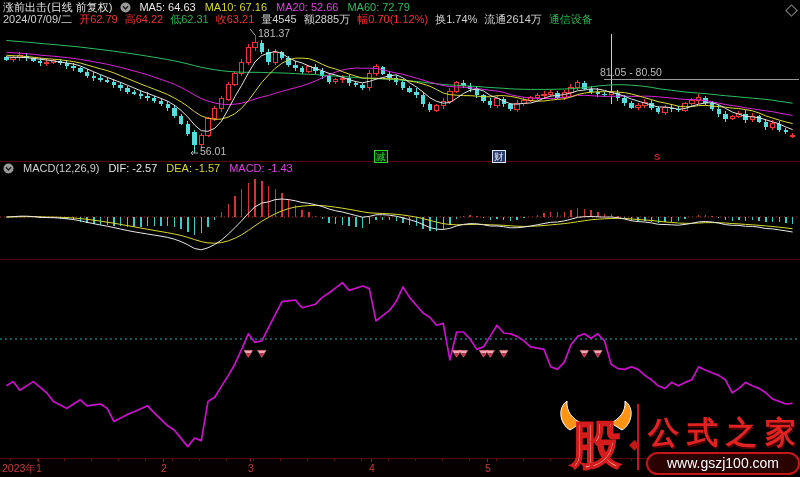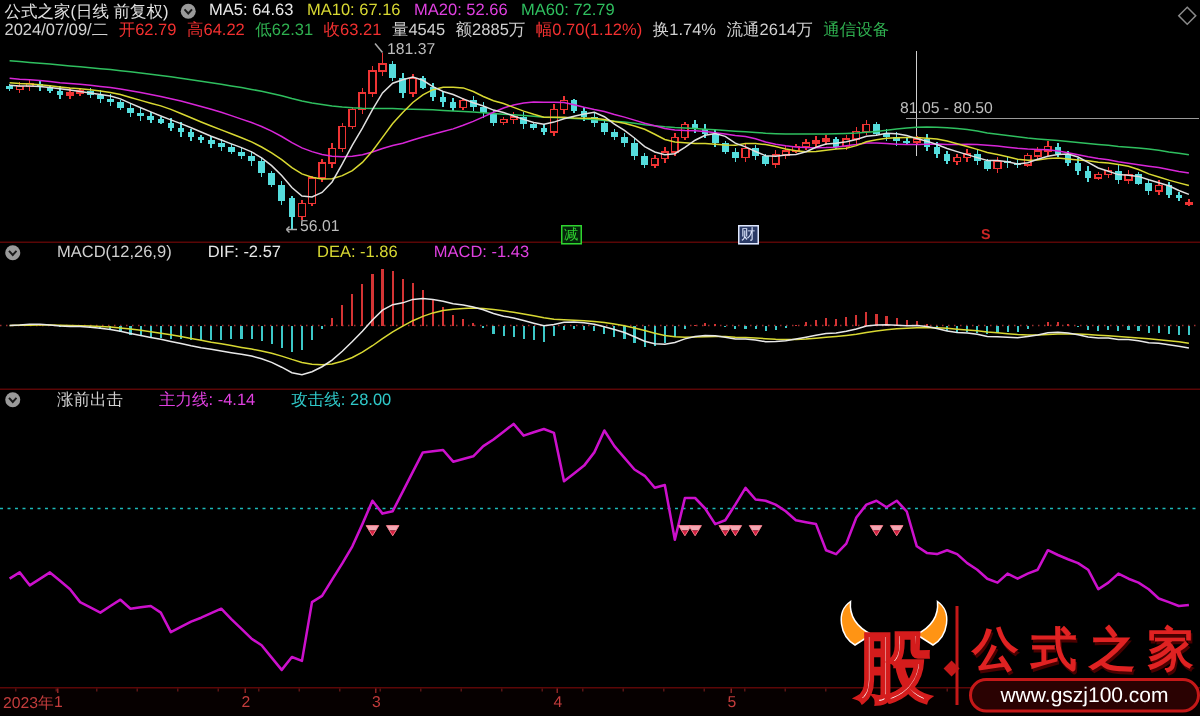--- a/index.html
+++ b/index.html
@@ -8,21 +8,21 @@
   .abs{position:absolute;}
   .nowrap{white-space:nowrap;}
   #row1{top:1px;left:3px;height:12px;font-size:11px;display:flex;gap:8px;align-items:center;}
   #row2{top:13px;left:3px;height:12px;font-size:11px;display:flex;gap:7px;align-items:center;}
   .chev{display:inline-flex;width:11px;height:11px;}
   #corner-diamond{top:6px;left:787px;width:7px;height:7px;border:1px solid #8a8a8a;transform:rotate(45deg);}
   #main-svg{top:26px;left:0;width:800px;height:135px;}
   #macd-svg{top:175px;left:0;width:800px;height:83px;}
   #pane3-svg{top:273px;left:0;width:800px;height:184px;}
   .divider{left:0;width:800px;height:1px;background:#5a0606;}
-  .pane-header{left:3px;height:12px;font-size:11px;display:flex;gap:24px;align-items:center;}
+  .pane-header{left:3px;height:12px;font-size:11px;display:flex;gap:9px;align-items:center;}
   .ann{color:#bcbcbc;font-size:10.5px;}
   .sig{font-size:9.5px;line-height:11px;padding:0 1px;}
   #axis{top:458px;left:0;width:800px;height:19px;background:#060000;
         border-top:1px solid #5c0707;border-bottom:2px solid #7a0b0b;}
   .axis-txt{color:#c43c3c;font-size:10.5px;top:3px;}
   .tick{width:1px;height:3px;background:#8a2424;top:0;}
   .mtick{width:1px;height:2px;background:#581414;top:0;}
   
   #wm-line{left:637px;top:404px;width:2px;height:66px;background:#c41818;}
   #wm-diamond{left:629px;top:436px;color:#c41818;font-size:14px;}
@@ -31,21 +31,21 @@
   #wm-pill{left:646px;top:452px;width:150px;height:19px;border:2px solid #c41818;border-radius:12px;
            background:#2a0202;color:#fff;font-weight:normal;font-size:14px;text-align:center;line-height:19px;}
   #gu-svg{left:554px;top:398px;width:84px;height:79px;}
 </style>
 </head>
 <body>
 
 <div id="stage">
 
   <div id="row1" class="abs nowrap">
-    <span style="color:#e2e2e2;">公式之家(日线 前复权)</span>
+    <span style="color:#e2e2e2;">涨前出击(日线 前复权)</span>
     <span class="chev">
       <svg width="11" height="11">
           <circle cx="5.5" cy="5.5" r="5" fill="#9a9a9a"></circle>
           <path d="M3,4.3 L5.5,7 L8,4.3" stroke="#1a1a1a" stroke-width="1.3" fill="none"></path>
         </svg>
     </span>
     <span id="ma-readouts" style="display:flex;gap:9px;">
         <span style="color: rgb(232, 232, 232);">MA5: 64.63</span>
         <span style="color: rgb(216, 216, 50);">MA10: 67.16</span>
         <span style="color: rgb(224, 64, 224);">MA20: 52.66</span>
@@ -331,21 +331,21 @@
 
   <div class="abs pane-header nowrap" style="top:162px;">
     <span class="chev">
       <svg width="11" height="11">
           <circle cx="5.5" cy="5.5" r="5" fill="#9a9a9a"></circle>
           <path d="M3,4.3 L5.5,7 L8,4.3" stroke="#1a1a1a" stroke-width="1.3" fill="none"></path>
         </svg>
     </span>
     <span style="color:#d0d0d0;">MACD(12,26,9)</span>
     <span style="color:#e8e8e8;">DIF: -2.57</span>
-    <span style="color:#d8d832;">DEA: -1.86</span>
+    <span style="color:#d8d832;">DEA: -1.57</span>
     <span style="color:#e040e0;">MACD: -1.43</span>
   </div>
   <svg id="macd-svg" class="abs">
       <line x1="0" y1="42" x2="800" y2="42" stroke="#9a3030" stroke-width="1" stroke-dasharray="1,3"></line>
       <g shape-rendering="crispEdges">
         <line x1="6.4" y1="42" x2="6.4" y2="42.0" stroke="#d43434" stroke-width="1.4"></line>
         <line x1="13.1" y1="42" x2="13.1" y2="41.6" stroke="#d43434" stroke-width="1.4"></line>
         <line x1="19.8" y1="42" x2="19.8" y2="40.9" stroke="#d43434" stroke-width="1.4"></line>
         <line x1="26.6" y1="42" x2="26.6" y2="41.1" stroke="#d43434" stroke-width="1.4"></line>
         <line x1="33.3" y1="42" x2="33.3" y2="41.9" stroke="#d43434" stroke-width="1.4"></line>
@@ -462,31 +462,20 @@
         <line x1="779.2" y1="42" x2="779.2" y2="47.4" stroke="#3cc8c8" stroke-width="1.4"></line>
         <line x1="785.9" y1="42" x2="785.9" y2="48.0" stroke="#3cc8c8" stroke-width="1.4"></line>
         <line x1="792.6" y1="42" x2="792.6" y2="48.6" stroke="#3cc8c8" stroke-width="1.4"></line>
       </g>
       <polyline fill="none" stroke="#d8d832" stroke-width="1" points="6.4,42.0 13.1,41.9 19.8,41.8 26.6,41.7 33.3,41.7 40.0,41.8 46.7,42.0 53.4,42.1 60.2,42.3 66.9,42.6 73.6,43.0 80.3,43.6 87.0,44.3 93.8,45.2 100.5,46.1 107.2,47.2 113.9,48.2 120.6,49.4 127.4,50.6 134.1,51.8 140.8,53.1 147.5,54.2 154.2,55.4 161.0,56.6 167.7,57.7 174.4,59.0 181.1,60.5 187.8,62.4 194.6,64.6 201.3,66.6 208.0,67.9 214.7,68.2 221.4,67.6 228.2,65.9 234.9,63.3 241.6,59.8 248.3,55.5 255.0,50.8 261.8,46.2 268.5,42.4 275.2,38.8 281.9,35.9 288.6,33.6 295.4,32.0 302.1,31.1 308.8,30.6 315.5,30.4 322.2,30.6 329.0,31.3 335.7,32.2 342.4,33.2 349.1,34.3 355.8,35.5 362.6,36.8 369.3,37.8 376.0,38.2 382.7,38.5 389.4,38.8 396.2,39.3 402.9,40.0 409.6,41.0 416.3,42.1 423.0,43.6 429.8,45.4 436.5,47.1 443.2,48.6 449.9,49.5 456.6,49.8 463.4,49.7 470.1,49.5 476.8,49.4 483.5,49.4 490.2,49.8 497.0,50.0 503.7,50.3 510.4,50.8 517.1,51.2 523.8,51.4 530.6,51.3 537.3,51.0 544.0,50.5 550.7,49.9 557.4,49.3 564.2,48.6 570.9,47.8 577.6,46.7 584.3,45.7 591.0,44.8 597.8,44.2 604.5,43.8 611.2,43.5 617.9,43.3 624.6,43.5 631.4,43.9 638.1,44.5 644.8,45.0 651.5,45.5 658.2,46.3 665.0,46.9 671.7,47.5 678.4,48.0 685.1,48.3 691.8,48.3 698.6,48.0 705.3,47.7 712.0,47.6 718.7,47.7 725.4,48.0 732.2,48.5 738.9,48.9 745.6,49.4 752.3,49.8 759.0,50.3 765.8,50.9 772.5,51.5 779.2,52.2 785.9,52.9 792.6,53.8"></polyline>
       <polyline fill="none" stroke="#e8e8e8" stroke-width="1" points="6.4,42.0 13.1,41.7 19.8,41.2 26.6,41.2 33.3,41.6 40.0,42.3 46.7,42.6 53.4,42.7 60.2,43.1 66.9,43.8 73.6,44.6 80.3,45.8 87.0,47.3 93.8,48.7 100.5,50.0 107.2,51.2 113.9,52.6 120.6,54.0 127.4,55.5 134.1,56.8 140.8,57.9 147.5,59.0 154.2,60.1 161.0,61.2 167.7,62.4 174.4,64.2 181.1,66.6 187.8,69.8 194.6,73.5 201.3,74.8 208.0,72.8 214.7,69.5 221.4,65.1 228.2,59.2 234.9,52.7 241.6,45.9 248.3,38.3 255.0,31.8 261.8,28.1 268.5,26.9 275.2,24.6 281.9,24.0 288.6,24.6 295.4,25.8 302.1,27.5 308.8,28.3 315.5,29.7 322.2,31.5 329.0,34.0 335.7,35.8 342.4,37.0 349.1,38.7 355.8,40.5 362.6,42.2 369.3,41.4 376.0,39.8 382.7,39.7 389.4,40.2 396.2,41.2 402.9,42.9 409.6,44.7 416.3,46.7 423.0,49.5 429.8,52.5 436.5,54.1 443.2,54.5 449.9,53.3 456.6,50.9 463.4,49.4 470.1,48.6 476.8,48.8 483.5,49.8 490.2,51.0 497.0,51.0 503.7,51.7 510.4,52.8 517.1,52.7 523.8,52.1 530.6,51.0 537.3,49.8 544.0,48.5 550.7,47.3 557.4,47.0 564.2,45.9 570.9,44.3 577.6,42.3 584.3,41.7 591.0,41.5 597.8,41.8 604.5,42.1 611.2,42.0 617.9,42.7 624.6,44.0 631.4,45.7 638.1,46.6 644.8,47.0 651.5,47.9 658.2,49.3 665.0,49.5 671.7,49.8 678.4,50.2 685.1,49.4 691.8,48.3 698.6,46.9 705.3,46.5 712.0,47.0 718.7,48.1 725.4,49.6 732.2,50.3 738.9,50.4 745.6,51.3 752.3,51.4 759.0,52.2 765.8,53.5 772.5,53.9 779.2,54.9 785.9,55.9 792.6,57.0"></polyline>
     </svg>
 
   <div class="abs divider" style="top:259px;"></div>
 
-  <div class="abs pane-header nowrap" style="top:260px;">
-    <span class="chev">
-      <svg width="11" height="11">
-          <circle cx="5.5" cy="5.5" r="5" fill="#9a9a9a"></circle>
-          <path d="M3,4.3 L5.5,7 L8,4.3" stroke="#1a1a1a" stroke-width="1.3" fill="none"></path>
-        </svg>
-    </span>
-    <span style="color:#d0d0d0;">涨前出击</span>
-    <span style="color:#e040e0;">主力线: -4.14</span>
-    <span style="color:#2fc8c8;">攻击线: 28.00</span>
-  </div>
   <svg id="pane3-svg" class="abs">
       <line x1="0" y1="66.0" x2="800" y2="66.0" stroke="#1cb8b8" stroke-width="1" stroke-dasharray="2,3"></line>
       <polyline fill="none" stroke="#cc10cc" stroke-width="1.7" stroke-linejoin="round" points="6.4,112.8 13.1,108.6 19.8,117.2 26.6,112.9 33.3,108.6 40.0,114.2 46.7,119.8 53.4,128.4 60.2,131.9 66.9,135.4 73.6,131.0 80.3,126.8 87.0,132.8 93.8,131.9 100.5,131.0 107.2,135.4 113.9,148.4 120.6,144.9 127.4,141.4 134.1,138.8 140.8,135.8 147.5,132.8 154.2,139.8 161.0,146.3 167.7,152.8 174.4,157.2 181.1,165.4 187.8,173.6 194.6,165.0 201.3,167.6 208.0,128.4 214.7,124.2 221.4,113.4 228.2,102.6 234.9,91.2 241.6,76.4 248.3,60.8 255.0,69.4 261.8,67.8 268.5,54.7 275.2,41.6 281.9,28.6 288.6,27.8 295.4,27.0 302.1,34.8 308.8,33.0 315.5,31.2 322.2,24.4 329.0,20.0 335.7,14.8 342.4,9.6 349.1,17.4 355.8,15.2 362.6,13.0 369.3,15.6 376.0,47.8 382.7,42.6 389.4,37.4 396.2,28.6 402.9,14.0 409.6,24.4 416.3,32.2 423.0,40.0 429.8,44.2 436.5,52.2 443.2,50.4 449.9,86.8 456.6,59.0 463.4,59.0 470.1,66.0 476.8,76.4 483.5,73.8 490.2,63.4 497.0,52.2 503.7,60.0 510.4,60.8 517.1,63.4 523.8,67.8 530.6,73.8 537.3,75.1 544.0,76.4 550.7,93.8 557.4,96.4 564.2,89.4 570.9,72.0 577.6,63.4 584.3,60.8 591.0,65.2 597.8,60.8 604.5,68.0 611.2,91.2 617.9,95.6 624.6,96.4 631.4,93.8 638.1,96.4 644.8,102.4 651.5,106.8 658.2,112.8 665.0,115.4 671.7,109.4 678.4,112.8 685.1,109.4 691.8,106.8 698.6,93.8 705.3,97.0 712.0,99.8 718.7,102.4 725.4,106.8 732.2,119.8 738.9,115.4 745.6,109.4 752.3,112.8 759.0,115.4 765.8,119.8 772.5,126.0 779.2,128.4 785.9,131.0 792.6,130.3"></polyline>
       <g>
         <g transform="translate(248.3,80.0)">
           <polygon points="-4.2,-2.6 4.2,-2.6 2.3,0.6 -2.3,0.6" fill="#f2a8b4"></polygon>
           <polygon points="-2.3,0.6 2.3,0.6 0,4.2" fill="#d42040"></polygon>
           <polygon points="-4.2,-2.6 4.2,-2.6 0,4.2" fill="none" stroke="#ff8090" stroke-width="0.6"></polygon>
         </g>
         <g transform="translate(261.8,80.0)">

